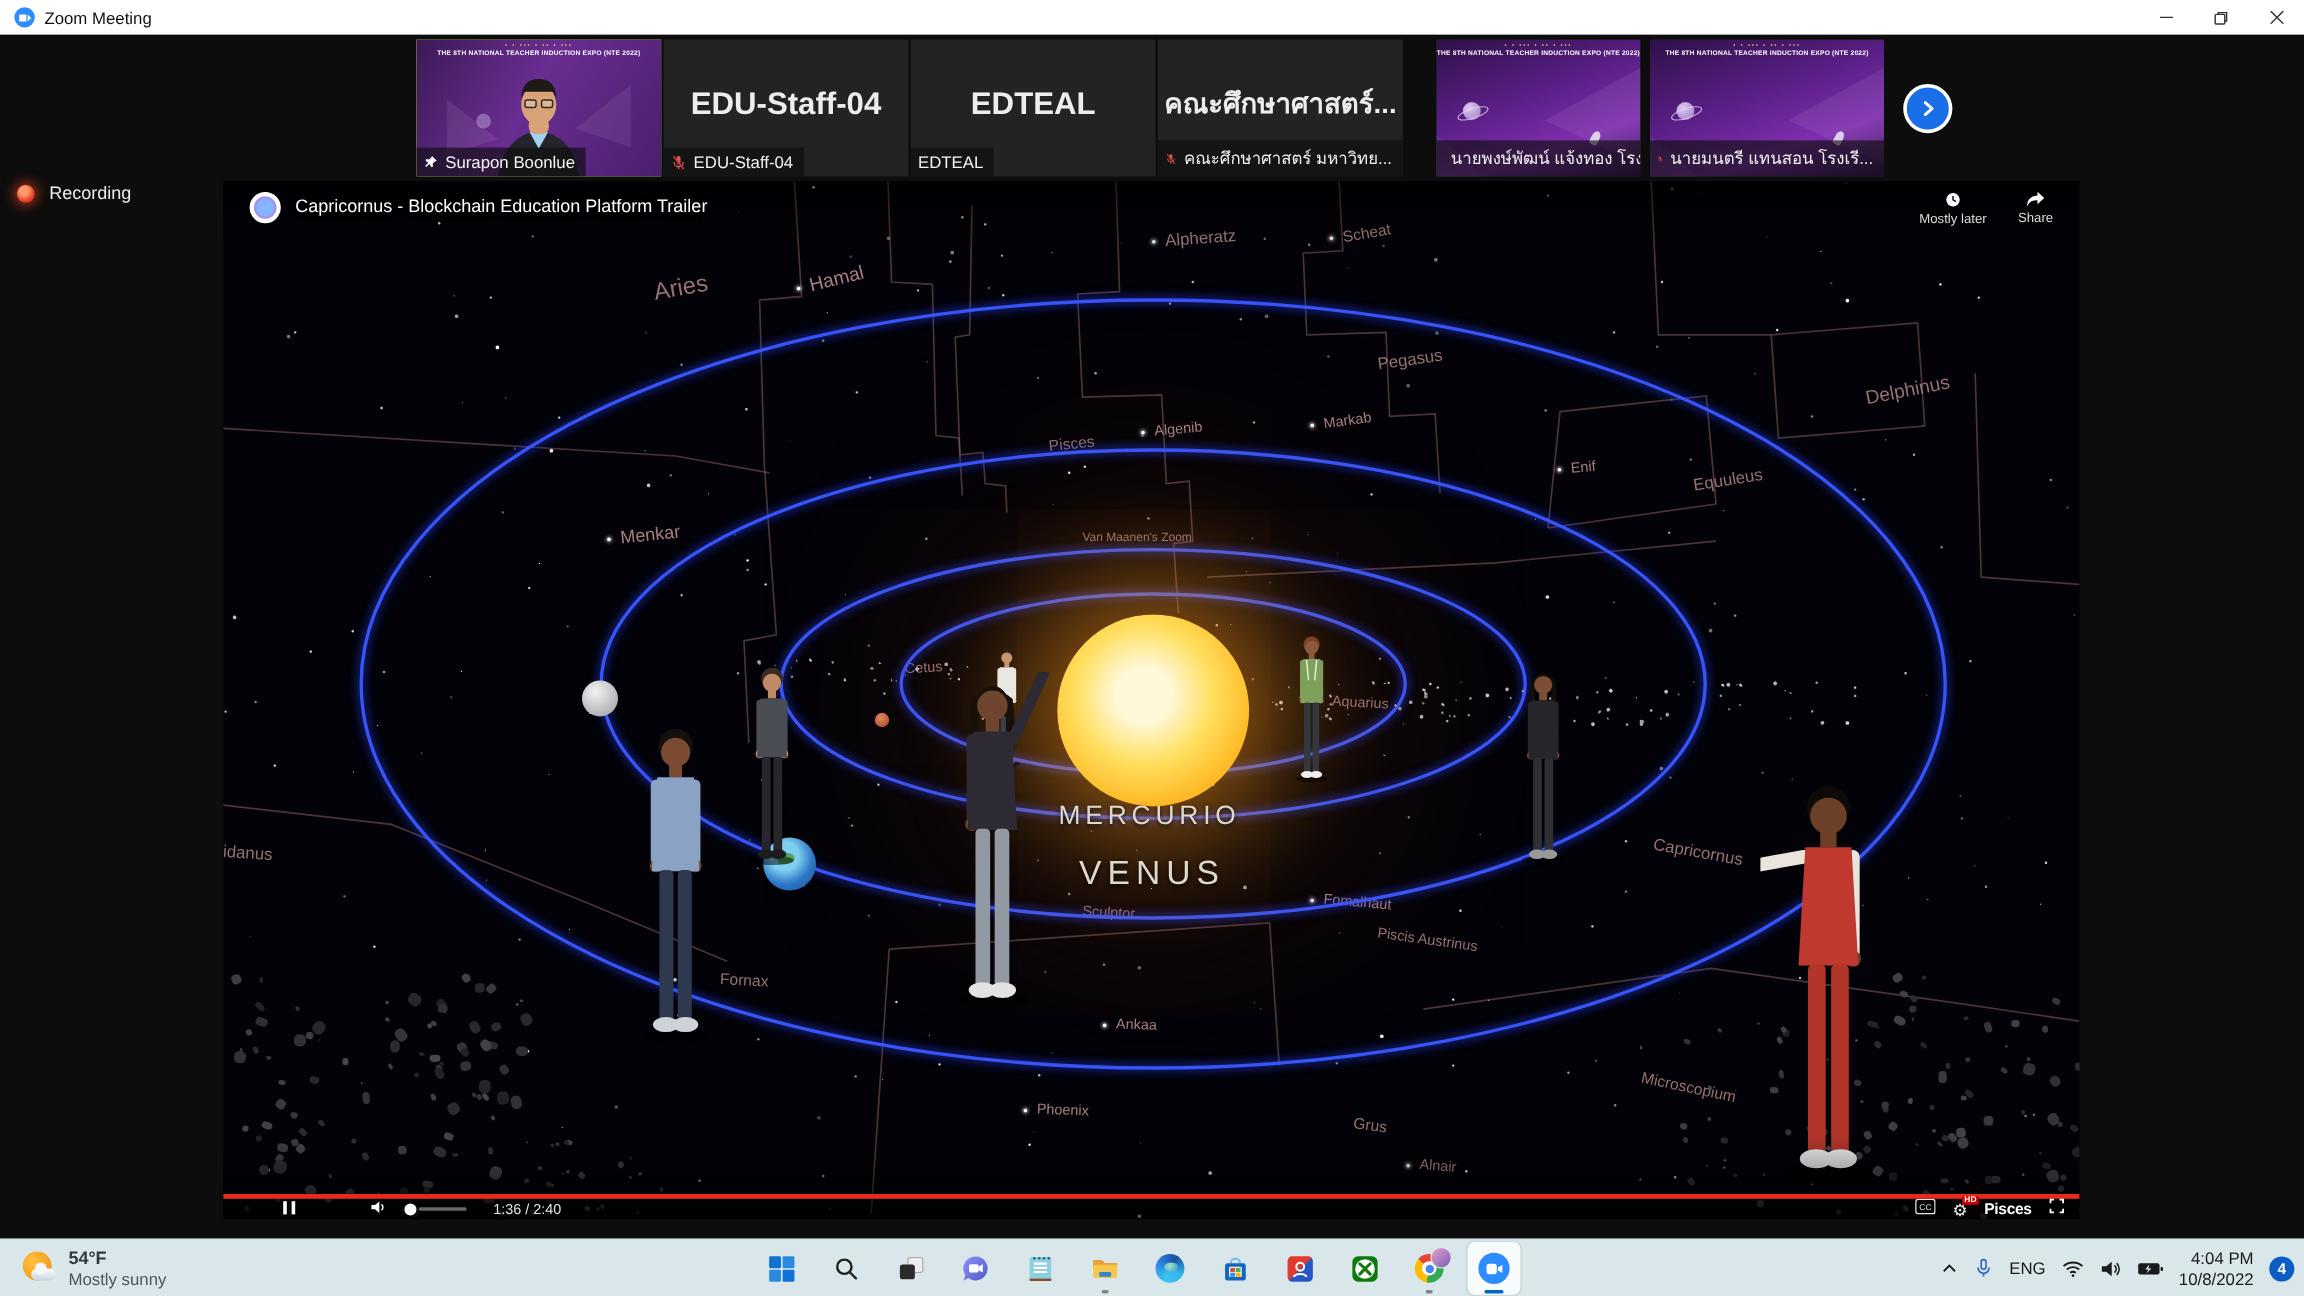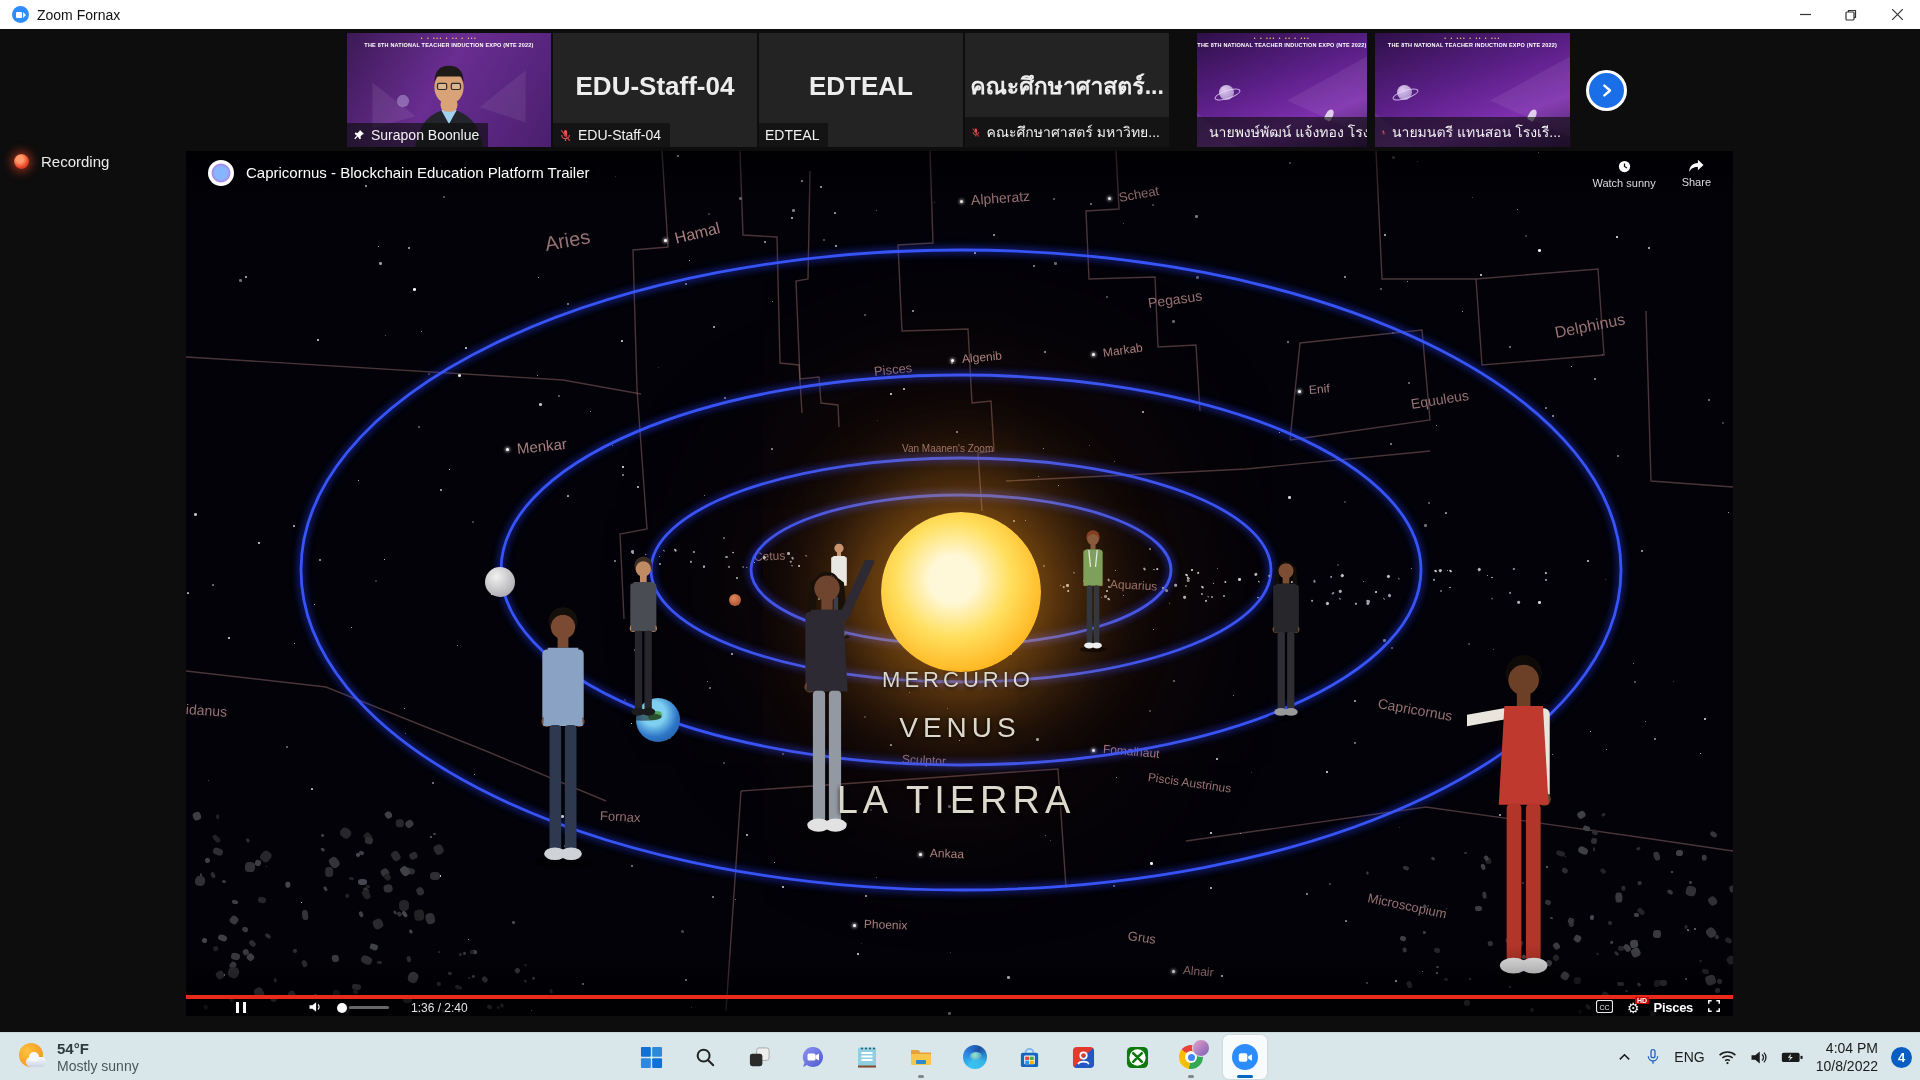--- a/index.html
+++ b/index.html
@@ -117,21 +117,21 @@
   .badge{width:21px;height:21px;border-radius:50%;background:#0a5dc2;color:#fff;font-size:13px;font-weight:bold;
     display:flex;align-items:center;justify-content:center;}
 </style>
 </head>
 <body>
 
 <div id="app">
 
   <div id="titlebar" class="abs">
     <div class="tb-icon"></div>
-    <div class="tb-title">Zoom Fornax</div>
+    <div class="tb-title">Zoom Meeting</div>
     <div class="tb-btns">
       <div class="tb-btn">
         <svg width="11" height="11" viewBox="0 0 11 11">
             <line x1="0" y1="5.5" x2="11" y2="5.5" stroke="#333" stroke-width="1.2"></line>
           </svg>
       </div>
       <div class="tb-btn">
         <svg width="12" height="12" viewBox="0 0 12 12" fill="none" stroke="#333" stroke-width="1.2">
           <rect x="1" y="3" width="8" height="8" rx="1"></rect>
             <path d="M3.5 3V1.5h7v7H9"></path>
@@ -1060,33 +1060,32 @@
                 <circle cx="68" cy="135" r="6" fill="#6b4027"></circle>
               </g>
     <path d="M33 53 h34 l5 87 h-44 z" fill="#c0392e"></path>
     <rect x="35" y="139" width="13" height="140" rx="4" fill="#b23529"></rect>
     <rect x="52" y="139" width="13" height="140" rx="4" fill="#b23529"></rect>
     <ellipse cx="41" cy="282" rx="12" ry="7" fill="#ececec"></ellipse>
     <ellipse cx="59" cy="282" rx="12" ry="7" fill="#ececec"></ellipse>
             </svg></div>
           <div class="orbit-label" style="left: 772px; top: 516px; font-size: 22px; letter-spacing: 4px;">MERCURIO</div>
           <div class="orbit-label" style="left: 774px; top: 561px; font-size: 28px; letter-spacing: 5px;">VENUS</div>
-          <div class="orbit-label" style="left: 770px; top: 628px; font-size: 38px; letter-spacing: 5px;">LA TIERRA</div>
         </div>
       <div class="player-topshade"></div>
       <div id="player-top">
         <div class="yt-logo"></div>
         <div class="yt-title">Capricornus - Blockchain Education Platform Trailer</div>
         <div class="yt-topright">
           <div class="yt-action">
             <svg width="15" height="15" viewBox="0 0 24 24">
                 <circle cx="12" cy="12" r="9" fill="#fff"></circle>
                 <path d="M12 7v5l4 2.5" stroke="#111" stroke-width="2" fill="none"></path>
               </svg>
-            <span>Watch sunny</span>
+            <span>Mostly later</span>
           </div>
           <div class="yt-action">
             <svg width="17" height="14" viewBox="0 0 24 20">
                 <path d="M14 1l8 7.5L14 16v-4.7C6.5 11 3.4 14.4 1.6 18.6 1.6 10.4 6.6 6 14 5.6z" fill="#fff"></path>
               </svg>
             <span>Share</span>
           </div>
         </div>
       </div>
       <div class="player-shade"></div>

